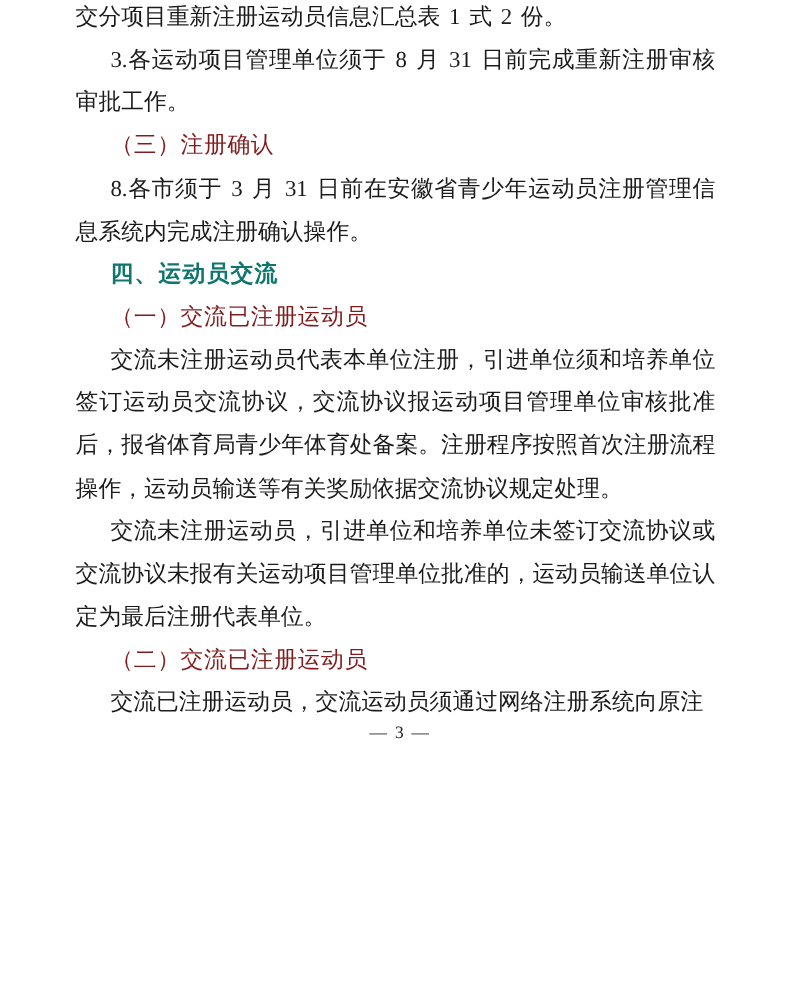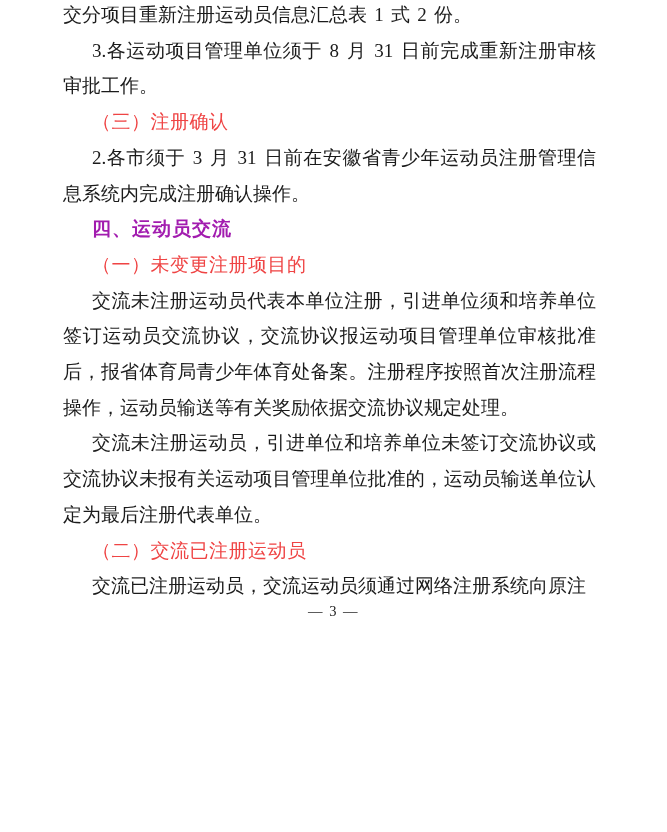--- a/index.html
+++ b/index.html
@@ -32,25 +32,25 @@
     margin: 0;
     padding: 0;
     text-indent: 29px;
   }
   .p-continuation {
     text-indent: 0 !important;
   }
   .p-heading {
     font-family: "Liberation Sans", "DejaVu Sans", sans-serif;
     font-weight: 700;
-    color: #a21caf;
+    color: #0f766e;
     letter-spacing: 1px;
   }
   .p-subheading {
-    color: #ef4444;
+    color: #7f1d1d;
     letter-spacing: 0.5px;
   }
   .footer {
     position: absolute;
     left: 0;
     bottom: 16px;
     width: 667px;
     text-align: center;
     font-family: "Liberation Serif", "DejaVu Serif", serif;
     font-size: 14.5px;
@@ -59,22 +59,22 @@
   }
 </style>
 </head>
 <body>
 
 <div class="page">
   <div class="content">
     <p class="p-continuation">交分项目重新注册运动员信息汇总表 1 式 2 份。</p>
     <p>3.各运动项目管理单位须于 8 月 31 日前完成重新注册审核审批工作。</p>
     <p class="p-subheading">（三）注册确认</p>
-    <p>2.各市须于 3 月 31 日前在安徽省青少年运动员注册管理信息系统内完成注册确认操作。</p>
+    <p>8.各市须于 3 月 31 日前在安徽省青少年运动员注册管理信息系统内完成注册确认操作。</p>
     <p class="p-heading">四、运动员交流</p>
-    <p class="p-subheading">（一）未变更注册项目的</p>
+    <p class="p-subheading">（一）交流已注册运动员</p>
     <p>交流未注册运动员代表本单位注册，引进单位须和培养单位签订运动员交流协议，交流协议报运动项目管理单位审核批准后，报省体育局青少年体育处备案。注册程序按照首次注册流程操作，运动员输送等有关奖励依据交流协议规定处理。</p>
     <p>交流未注册运动员，引进单位和培养单位未签订交流协议或交流协议未报有关运动项目管理单位批准的，运动员输送单位认定为最后注册代表单位。</p>
     <p class="p-subheading">（二）交流已注册运动员</p>
     <p>交流已注册运动员，交流运动员须通过网络注册系统向原注</p>
   </div>
   <div class="footer">— 3 —</div>
 </div>
 
 </body></html>

